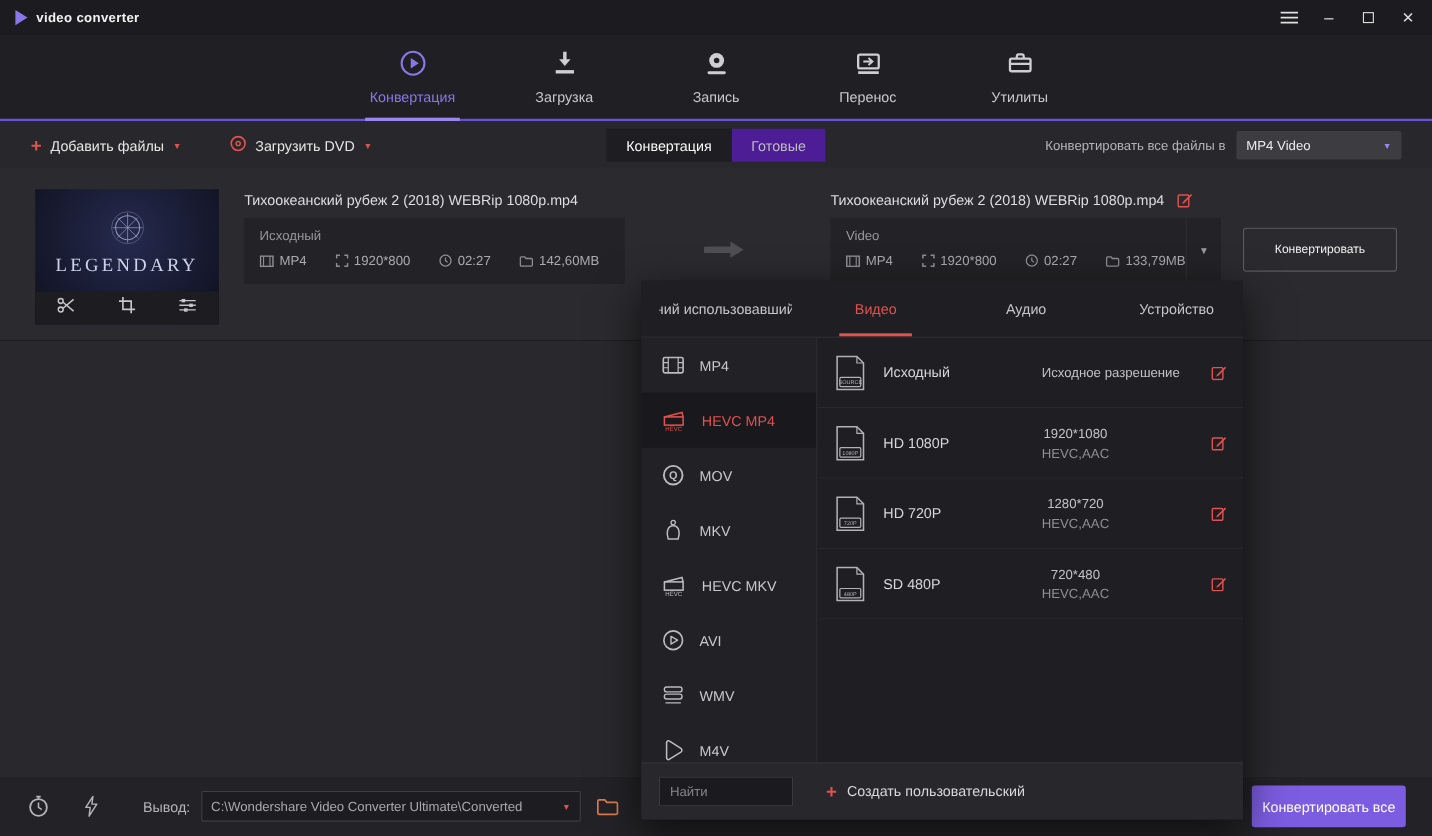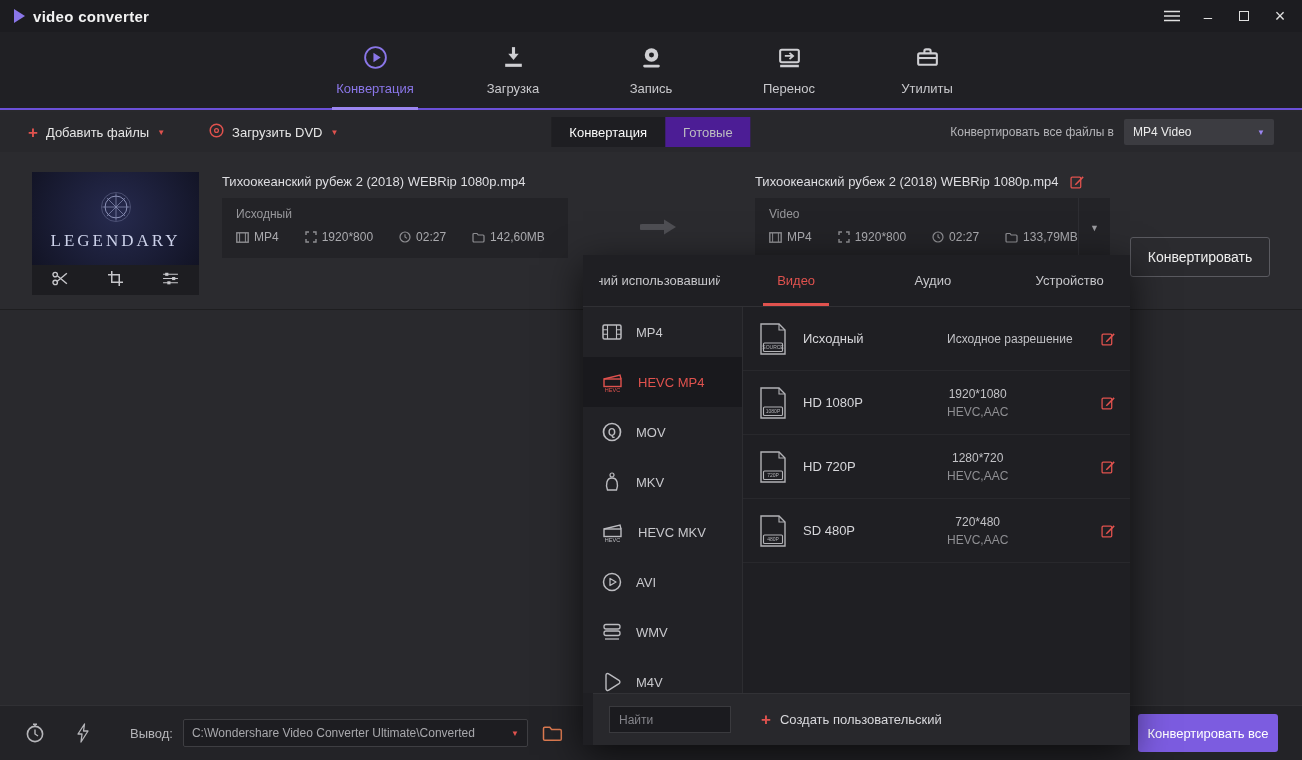--- a/index.html
+++ b/index.html
@@ -3,21 +3,21 @@
 <meta charset="utf-8">
 <style>
   * { margin:0; padding:0; box-sizing:border-box; }
   html,body { background:#111; }
   body { font-family:"Liberation Sans", sans-serif; }
   .app { position:relative; width:1302px; height:760px; background:#29292d; overflow:hidden; color:#ddd; }
 
   
   .titlebar { position:absolute; top:0; left:0; right:0; height:32px; background:#1c1c20; display:flex; align-items:center; padding:0 14px; z-index:5; }
   .logo-play { width:0; height:0; border-left:11px solid #8a76e8; border-top:7px solid transparent; border-bottom:7px solid transparent; margin-right:8px; }
-  .app-name { font-size:15px; font-weight:bold; color:#f2f2f2; letter-spacing:.3px; }
+  .app-name { font-size:12px; font-weight:bold; color:#f2f2f2; letter-spacing:.3px; }
   .win-controls { margin-left:auto; display:flex; align-items:center; gap:20px; color:#e0e0e0; }
   .win-btn { cursor:default; display:flex; align-items:center; justify-content:center; width:16px; height:16px; font-size:15px; line-height:1; }
   .maxi-box { width:10px; height:10px; border:1.5px solid #e0e0e0; }
 
   
   .nav { position:absolute; top:32px; left:0; right:0; height:78px; background:#202024; border-bottom:2px solid #6b50d8; z-index:4; }
   .nav-tabs { display:flex; justify-content:center; gap:52px; height:100%; align-items:center; }
   .nav-tab { position:relative; width:86px; height:100%; display:flex; flex-direction:column; align-items:center; justify-content:center; gap:7px; color:#c9c9cd; font-size:13px; cursor:default; }
   .nav-tab .ic { color:#cfcfd3; }
   .nav-tab.active { color:#8a76e8; }
@@ -49,42 +49,42 @@
   .info-box { position:absolute; top:46px; height:60px; background:#232327; padding:9px 14px; }
   .info-box.src { left:222px; width:346px; }
   .info-box.tgt { left:755px; width:355px; }
   .info-label { font-size:12px; color:#97979b; }
   .meta-row { display:flex; align-items:center; gap:26px; margin-top:9px; }
   .meta-item { display:flex; align-items:center; gap:5px; color:#aaaaae; font-size:12px; white-space:nowrap; }
   .meta-item .ic { color:#8e8e92; display:flex; }
   .big-arrow { position:absolute; left:640px; top:66px; }
   .tgt-title { position:absolute; left:755px; top:22px; display:flex; align-items:center; gap:12px; font-size:13px; color:#dedee2; }
   .tgt-caret-zone { position:absolute; right:0; top:0; bottom:0; width:32px; border-left:1px solid #2e2e33; display:flex; align-items:center; justify-content:center; color:#9a9a9e; font-size:9px; cursor:default; }
-  .convert-btn { position:absolute; left:1130px; top:55px; width:140px; height:40px; background:#2b2b2f; border:1px solid #5a5a60; border-radius:3px; color:#f0f0f0; font-size:14px; display:flex; align-items:center; justify-content:center; cursor:default;margin-top:30px; }
+  .convert-btn { position:absolute; left:1130px; top:55px; width:140px; height:40px; background:#2b2b2f; border:1px solid #5a5a60; border-radius:3px; color:#f0f0f0; font-size:11px; display:flex; align-items:center; justify-content:center; cursor:default; }
 
   
   .popup { position:absolute; left:583px; top:255px; width:547px; height:490px; background:#1f1f23; box-shadow:0 10px 36px rgba(0,0,0,.65); z-index:20; }
   .popup-tabs { display:flex; height:52px; border-bottom:1px solid #303034; }
   .popup-tab { flex:1; position:relative; display:flex; align-items:center; justify-content:center; font-size:13px; color:#c6c6ca; cursor:default; white-space:nowrap; overflow:hidden;margin-left:16px; }
   .popup-tab.active { color:#e0524e; }
   .popup-tab.active::after { content:""; position:absolute; bottom:0; left:50%; transform:translateX(-50%); width:66px; height:3px; background:#e0524e; }
   .fmt-col { position:absolute; top:52px; bottom:52px; left:0; width:160px; background:#222226; border-right:1px solid #2d2d31; overflow:hidden; }
   .fmt-item { height:50px; display:flex; align-items:center; gap:13px; padding-left:18px; font-size:13px; color:#c8c8cc; cursor:default; }
   .fmt-item .ic { display:flex; color:#bcbcc0; }
   .fmt-item.active { background:#19191d; color:#e0524e; }
   .fmt-item.active .ic { color:#e0524e; }
   .preset-col { position:absolute; top:52px; bottom:52px; left:160px; right:0; overflow:hidden; }
   .preset-row { height:64px; display:flex; align-items:center; padding:0 14px 0 16px; border-bottom:1px solid #28282c; cursor:default; }
   .preset-row .ic { display:flex; color:#b2b2b6; margin-right:16px; }
   .preset-name { width:144px; font-size:13px; color:#d6d6da; }
   .preset-detail { display:flex; flex-direction:column; gap:4px; }
   .pd1 { font-size:12px; color:#c2c2c6;text-align:center; }
   .pd2 { font-size:12px; color:#8f8f93; }
   .edit-btn { margin-left:auto; color:#e0524e; display:flex; cursor:default; }
-  .popup-footer { position:absolute; bottom:0; left:10px; right:0; height:52px; background:#28282c; border-top:1px solid #323236; display:flex; align-items:center; padding:0 16px; gap:30px; }
+  .popup-footer { position:absolute; bottom:0; left:0; right:0; height:52px; background:#28282c; border-top:1px solid #323236; display:flex; align-items:center; padding:0 16px; gap:30px; }
   .search-input { width:122px; height:27px; background:#1b1b1f; border:1px solid #3a3a3e; color:#bdbdc1; font-size:12px; padding:0 9px; font-family:"Liberation Sans", sans-serif; }
   .search-input::placeholder { color:#84848a; }
   .create-custom { display:flex; align-items:center; gap:9px; font-size:13px; color:#d8d8dc; cursor:default; }
 
   
   .bottombar { position:absolute; bottom:0; left:0; right:0; height:55px; background:#232327; border-top:1px solid #303034; display:flex; align-items:center; padding:0 24px; z-index:2; }
   .bb-icon { color:#b6b6ba; display:flex; cursor:default; }
   .bb-gap1 { margin-right:30px; }
   .bb-gap2 { margin-right:40px; }
   .output-label { font-size:13px; color:#b4b4b8; margin-right:10px; }

